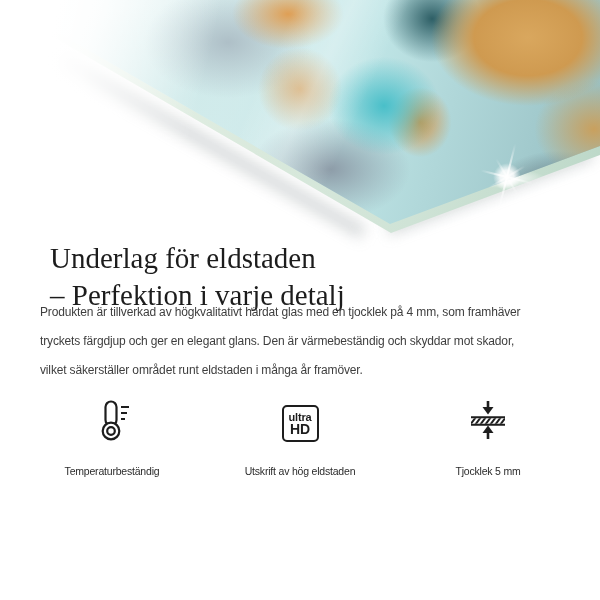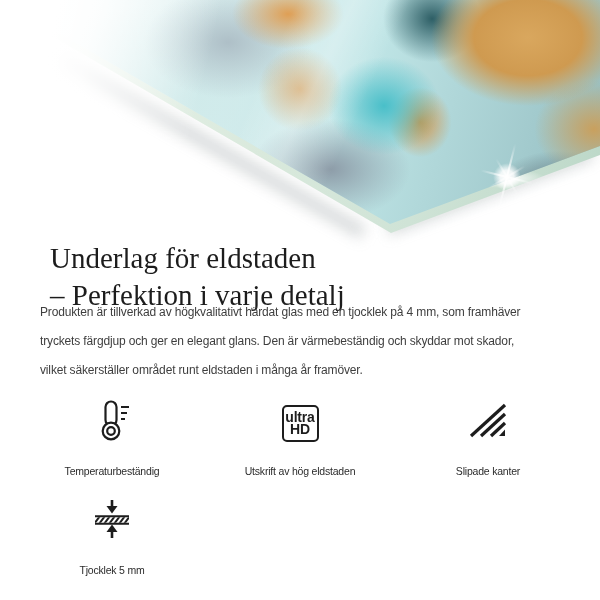--- a/index.html
+++ b/index.html
@@ -63,21 +63,21 @@
   
   .features{position:absolute;left:18px;top:398px;width:564px;
     display:grid;grid-template-columns:1fr 1fr 1fr;row-gap:20px;}
   .feature{display:flex;flex-direction:column;align-items:center;}
   .icon-box{height:44px;display:flex;align-items:flex-end;justify-content:center;}
   .feature-label{margin-top:23px;font-size:10.5px;letter-spacing:-0.2px;color:#2b2b2b;}
 
   svg.ic{display:block;}
   .uhd{width:33px;height:33px;border:2.5px solid #1d1d1d;border-radius:5px;
     display:flex;flex-direction:column;align-items:center;justify-content:center;color:#1d1d1d;}
-  .uhd .t1{font-size:14px;font-weight:600;line-height:10px;letter-spacing:-0.2px;}
+  .uhd .t1{font-size:11px;font-weight:600;line-height:10px;letter-spacing:-0.2px;}
   .uhd .t2{font-size:14px;font-weight:700;line-height:14px;letter-spacing:-0.2px;text-align:right;}
 </style>
 </head>
 <body>
 
 <div class="hero">
   <div class="shadow-left"></div>
   <div class="shadow-right"></div>
   <div class="glass-thickness"></div>
   <div class="glass-art"></div>
@@ -119,31 +119,20 @@
       <div class="uhd">
         <span class="t1">ultra</span>
         <span class="t2">HD</span>
       </div>
     </div>
     <div class="feature-label">Utskrift av hög eldstaden</div>
   </div>
 
 
 
-  <div class="feature">
-    <div class="icon-box">
-      <svg class="ic" width="44" height="44" viewBox="0 0 44 44" fill="none" stroke="#1d1d1d">
-        <line x1="5" y1="38" x2="39" y2="7" stroke-width="3.2"></line>
-        <line x1="15" y1="38" x2="39" y2="16" stroke-width="3.2"></line>
-        <line x1="25" y1="38" x2="39" y2="25" stroke-width="3.2"></line>
-        <path d="M33,38 L39,38 L39,31.5 Z" fill="#1d1d1d" stroke="none"></path>
-      </svg>
-    </div>
-    <div class="feature-label">Slipade kanter</div>
-  </div>
 
   <div class="feature">
     <div class="icon-box">
       <svg class="ic" width="44" height="44" viewBox="0 0 44 44" fill="none" stroke="#1d1d1d">
         <line x1="22" y1="3" x2="22" y2="10" stroke-width="2.6"></line>
         <path d="M16.5,9 L27.5,9 L22,16.5 Z" fill="#1d1d1d" stroke="none"></path>
         <line x1="5" y1="19.3" x2="39" y2="19.3" stroke-width="2"></line>
         <line x1="5" y1="26.7" x2="39" y2="26.7" stroke-width="2"></line>
         <g stroke-width="2" clip-path="url(#barclip)">
           <line x1="4" y1="27" x2="10" y2="19"></line>

